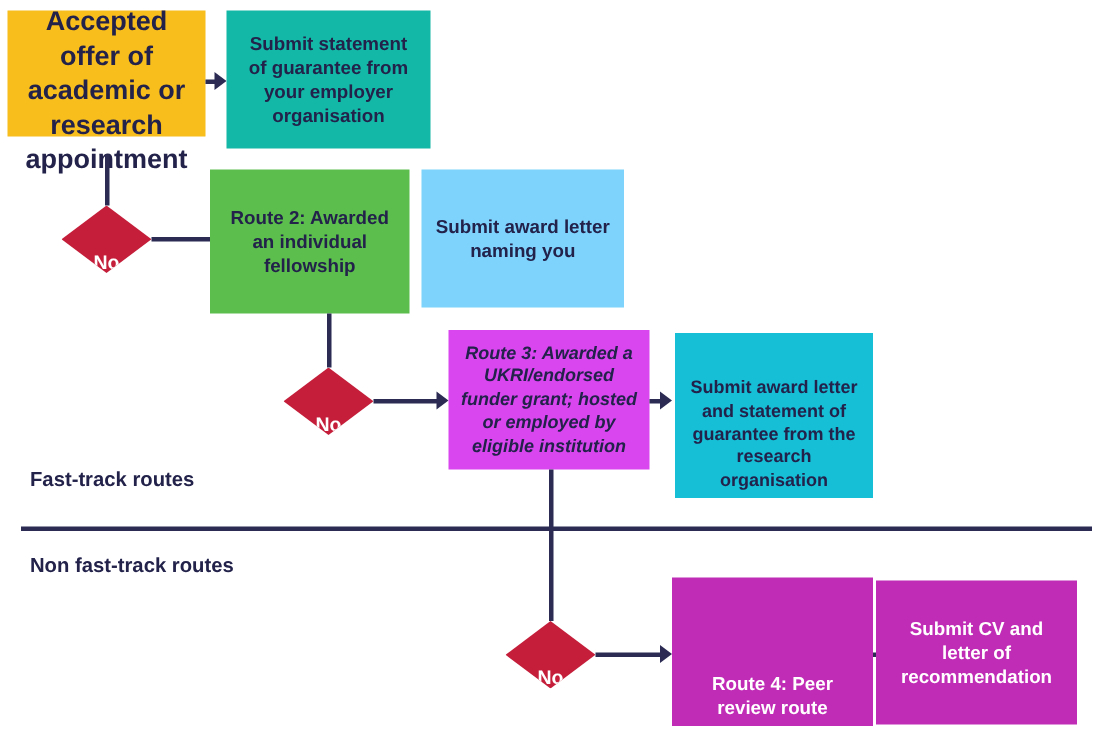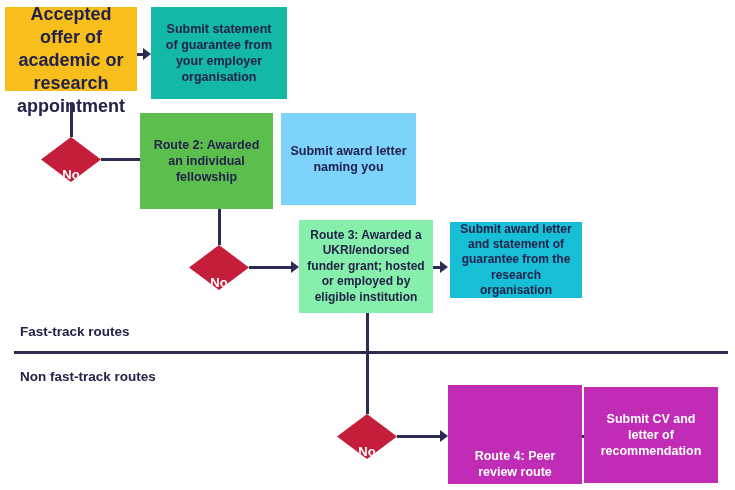--- a/index.html
+++ b/index.html
@@ -92,34 +92,34 @@
 
   <div class="vline" style="left:218px;top:209px;height:36px;"></div>
 
   <div class="diamond" style="left:189px;top:245px;width:60px;height:45px;background:#c41e3a;">
     <span>No</span>
   </div>
 
   <div class="hline" style="left:249px;top:266px;width:44px;"></div>
   <div class="arrow-r" style="left:291px;top:261px;"></div>
 
-  <div class="node dark-text" style="left:299px;top:220px;width:134px;height:93px;background:#86efac;font-size:12px;">
+  <div class="node dark-text" style="left:299px;top:220px;width:134px;height:93px;background:#d946ef;font-size:12px;font-style:italic;">
     <span>Route 3: Awarded a UKRI/endorsed funder grant; hosted or employed by eligible institution</span>
   </div>
 
   <div class="hline" style="left:433px;top:266px;width:9px;"></div>
   <div class="arrow-r" style="left:440px;top:261px;"></div>
 
-  <div class="node dark-text" style="left:450px;top:222px;width:132px;height:76px;background:#16bed6;font-size:12px;">
+  <div class="node dark-text" style="left:450px;top:222px;width:132px;height:110px;background:#16bed6;font-size:12px;align-items:flex-end;">
     <span>Submit award letter and statement of guarantee from the research organisation</span>
   </div>
 
   <div class="vline" style="left:366px;top:313px;height:101px;"></div>
 
-  <div class="section-label" style="left:20px;top:324px;text-align:center;">
+  <div class="section-label" style="left:20px;top:312px;text-align:center;">
     <span>Fast-track routes</span>
   </div>
 
   <div class="divider" style="left:14px;top:351px;width:714px;"></div>
 
   <div class="section-label" style="left:20px;top:369px;">
     <span>Non fast-track routes</span>
   </div>
 
   <div class="diamond" style="left:337px;top:414px;width:60px;height:45px;background:#c41e3a;">

